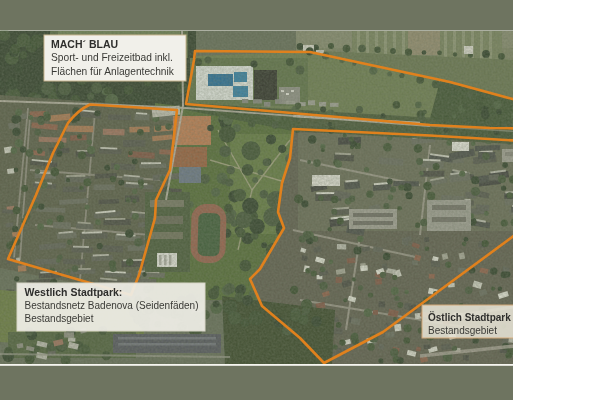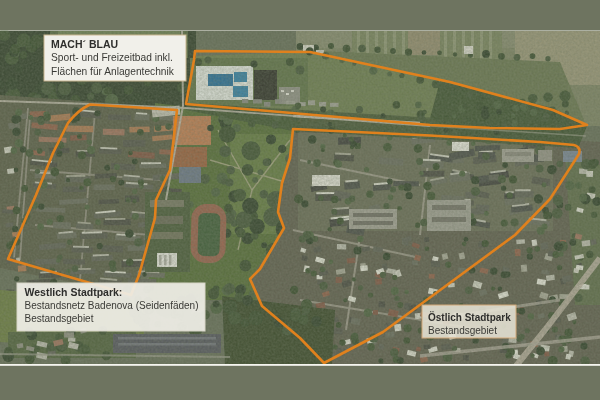--- a/index.html
+++ b/index.html
@@ -1,16 +1,16 @@
 <!DOCTYPE html>
 <html><head>
 <meta charset="utf-8">
 <style>
   html,body{margin:0;padding:0;background:#fff;}
-  .wrap{position:relative;width:600px;height:400px;overflow:hidden;font-family:"Liberation Sans",sans-serif;}
+  .wrap{position:relative;width:513px;height:400px;overflow:hidden;font-family:"Liberation Sans",sans-serif;}
   text{font-family:"Liberation Sans",sans-serif;}
 </style>
 </head>
 <body>
 <div class="wrap">
 <svg width="600" height="400" viewBox="0 0 600 400">
 <defs>
 <clipPath id="photo">
           <rect x="0" y="30.5" width="600" height="334.5"></rect>
         </clipPath>

